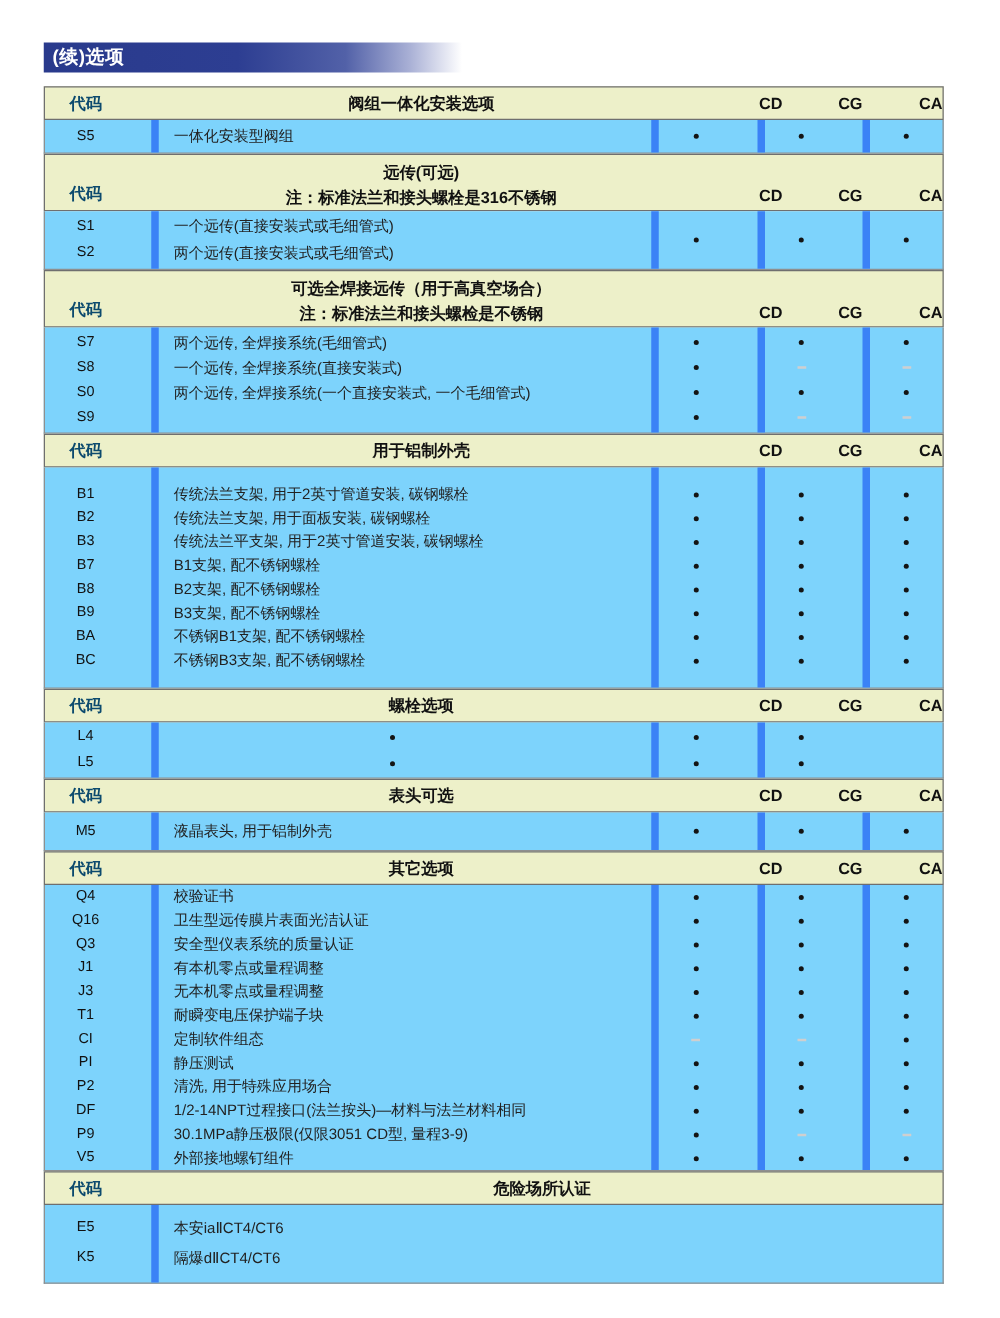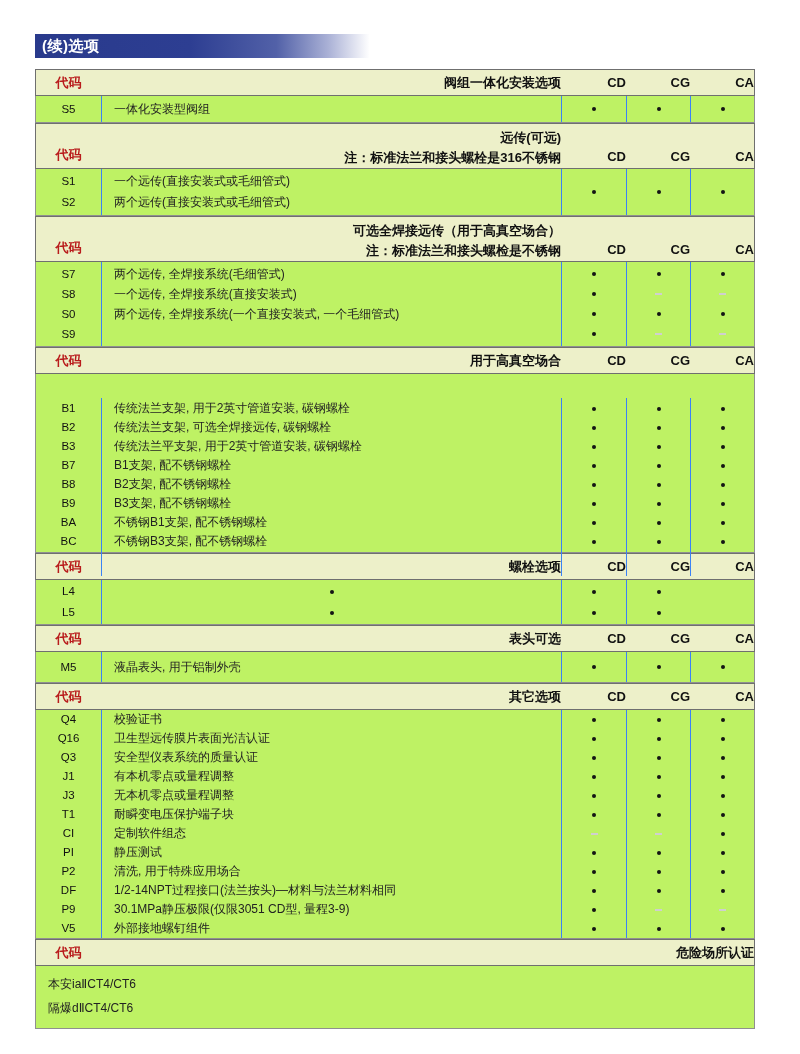--- a/index.html
+++ b/index.html
@@ -19,44 +19,44 @@
   
   .section{width:720px;}
   .sec-header{
     display:grid;grid-template-columns:65px 1fr 65px 64px 64px;
     background:#edf0c9;border:1px solid #6f6f6f;box-sizing:border-box;
     align-items:center;min-height:27px;
   }
   .sec-header.no-cols{grid-template-columns:65px 1fr;}
   .sec-header.two-line{align-items:end;min-height:46px;padding-top:3px;}
   .sec-header.two-line .h-code,.sec-header.two-line .h-col{padding-bottom:4px;}
-  .h-code{font-weight:bold;font-size:13px;text-align:center;color:#b91c1c;}
-  .h-title{font-weight:bold;font-size:13px;text-align:right;color:#111;padding-left:12px;}
+  .h-code{font-weight:bold;font-size:13px;text-align:center;color:#0c4a6e;}
+  .h-title{font-weight:bold;font-size:13px;text-align:center;color:#111;padding-left:12px;}
   .h-line{line-height:20px;}
   .h-col{font-weight:bold;font-size:13px;text-align:right;color:#111;}
   .sec-body{
     display:grid;grid-template-columns:65px 1fr 65px 64px 64px;
-    border:1px solid #8f8f8f;border-top:none;box-sizing:border-box;background:#bef264;
+    border:1px solid #8f8f8f;border-top:none;box-sizing:border-box;background:#7dd3fc;gap:20px;
   }
   .sec-body.no-cols{grid-template-columns:65px 1fr;}
   .col{padding:3px 0;min-height:100%;box-sizing:border-box;}
-  .col + .col{border-left:1px solid #3b82f6;}
+  .col + .col{border-left:6px solid #3b82f6;}
   .row{height:19px;line-height:19px;white-space:nowrap;}
   .code-cell{text-align:center;font-size:11.5px;color:#111;}
   .desc-cell{font-size:12px;color:#222;padding-left:12px;box-sizing:border-box;}
   .mark-col{display:block;}
   .mark-col.merged{display:flex;align-items:center;justify-content:center;}
   .mark-cell{display:flex;align-items:center;justify-content:center;}
   .dot{width:4px;height:4px;background:#141414;border-radius:50%;display:inline-block;}
   .dash{width:7px;height:2px;background:#cfcfcf;display:inline-block;}
   
   .sec0 .row{height:26px;line-height:26px;}  .sec0 .col{padding:0;}
   .sec1 .row{height:21px;line-height:21px;}  .sec1 .col{padding:2px 0;}
   .sec2 .row{height:20px;line-height:20px;}  .sec2 .col{padding:2px 0;}
-  .sec3 .row{height:19px;line-height:19px;}  .sec3 .col{padding:1px 0;margin-top:24px;}
+  .sec3 .row{height:19px;line-height:19px;}  .sec3 .col{padding:12px 0;}
   .sec4 .row{height:21px;line-height:21px;}  .sec4 .col{padding:1px 0;}
   .sec5 .row{height:28px;line-height:28px;}  .sec5 .col{padding:1px 0;}
   .sec6 .row{height:19px;line-height:19px;}  .sec6 .col{padding:0 0;}
   .sec7 .row{height:24px;line-height:24px;}  .sec7 .col{padding:6px 0 8px 0;}
 </style>
 </head>
 <body>
 
 <div class="content">
   <div class="titlebar">(续)选项</div>
@@ -190,40 +190,40 @@
             <div class="row mark-cell">
               <div class="dash"></div>
             </div>
           </div>
         </div>
       </div>
       <div class="section sec3">
         <div class="sec-header">
           <div class="h-code">代码</div>
           <div class="h-title">
-            <div class="h-line">用于高真空场合</div>
+            <div class="h-line">用于铝制外壳</div>
           </div>
           <div class="h-col">CD</div>
           <div class="h-col">CG</div>
           <div class="h-col">CA</div>
         </div>
         <div class="sec-body">
           <div class="col code-col">
             <div class="row code-cell">B1</div>
             <div class="row code-cell">B2</div>
             <div class="row code-cell">B3</div>
             <div class="row code-cell">B7</div>
             <div class="row code-cell">B8</div>
             <div class="row code-cell">B9</div>
             <div class="row code-cell">BA</div>
             <div class="row code-cell">BC</div>
           </div>
           <div class="col desc-col">
             <div class="row desc-cell">传统法兰支架, 用于2英寸管道安装, 碳钢螺栓</div>
-            <div class="row desc-cell">传统法兰支架, 可选全焊接远传, 碳钢螺栓</div>
+            <div class="row desc-cell">传统法兰支架, 用于面板安装, 碳钢螺栓</div>
             <div class="row desc-cell">传统法兰平支架, 用于2英寸管道安装, 碳钢螺栓</div>
             <div class="row desc-cell">B1支架, 配不锈钢螺栓</div>
             <div class="row desc-cell">B2支架, 配不锈钢螺栓</div>
             <div class="row desc-cell">B3支架, 配不锈钢螺栓</div>
             <div class="row desc-cell">不锈钢B1支架, 配不锈钢螺栓</div>
             <div class="row desc-cell">不锈钢B3支架, 配不锈钢螺栓</div>
           </div>
           <div class="col mark-col">
             <div class="row mark-cell">
               <div class="dot"></div>
@@ -535,20 +535,24 @@
         </div>
       </div>
       <div class="section sec7">
         <div class="sec-header no-cols">
           <div class="h-code">代码</div>
           <div class="h-title">
             <div class="h-line">危险场所认证</div>
           </div>
         </div>
         <div class="sec-body no-cols">
+          <div class="col code-col">
+            <div class="row code-cell">E5</div>
+            <div class="row code-cell">K5</div>
+          </div>
           <div class="col desc-col">
             <div class="row desc-cell">本安iaⅡCT4/CT6</div>
             <div class="row desc-cell">隔爆dⅡCT4/CT6</div>
           </div>
         </div>
       </div>
     </div>
 </div>
 
 </body></html>

